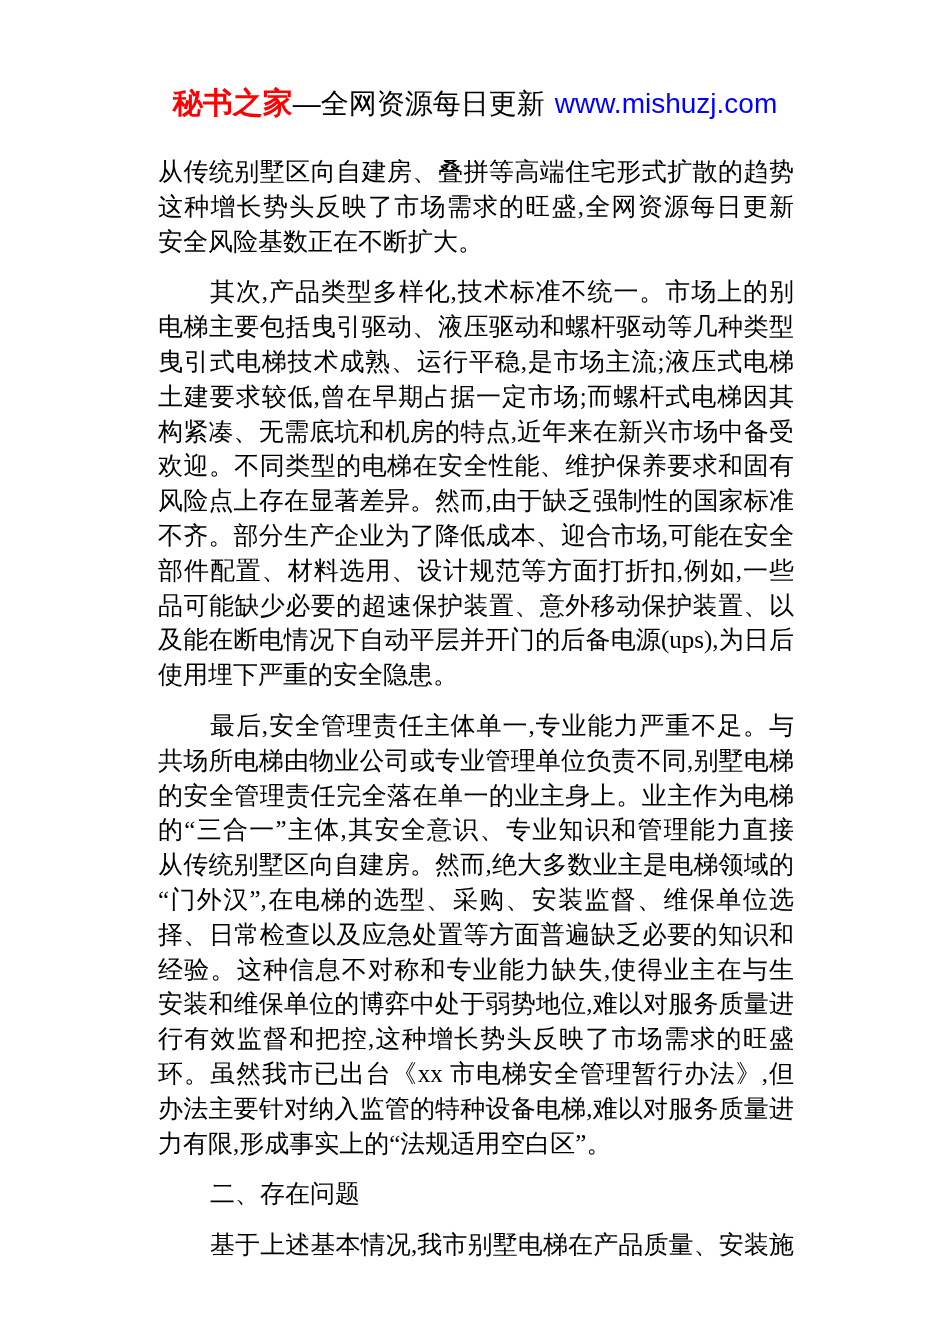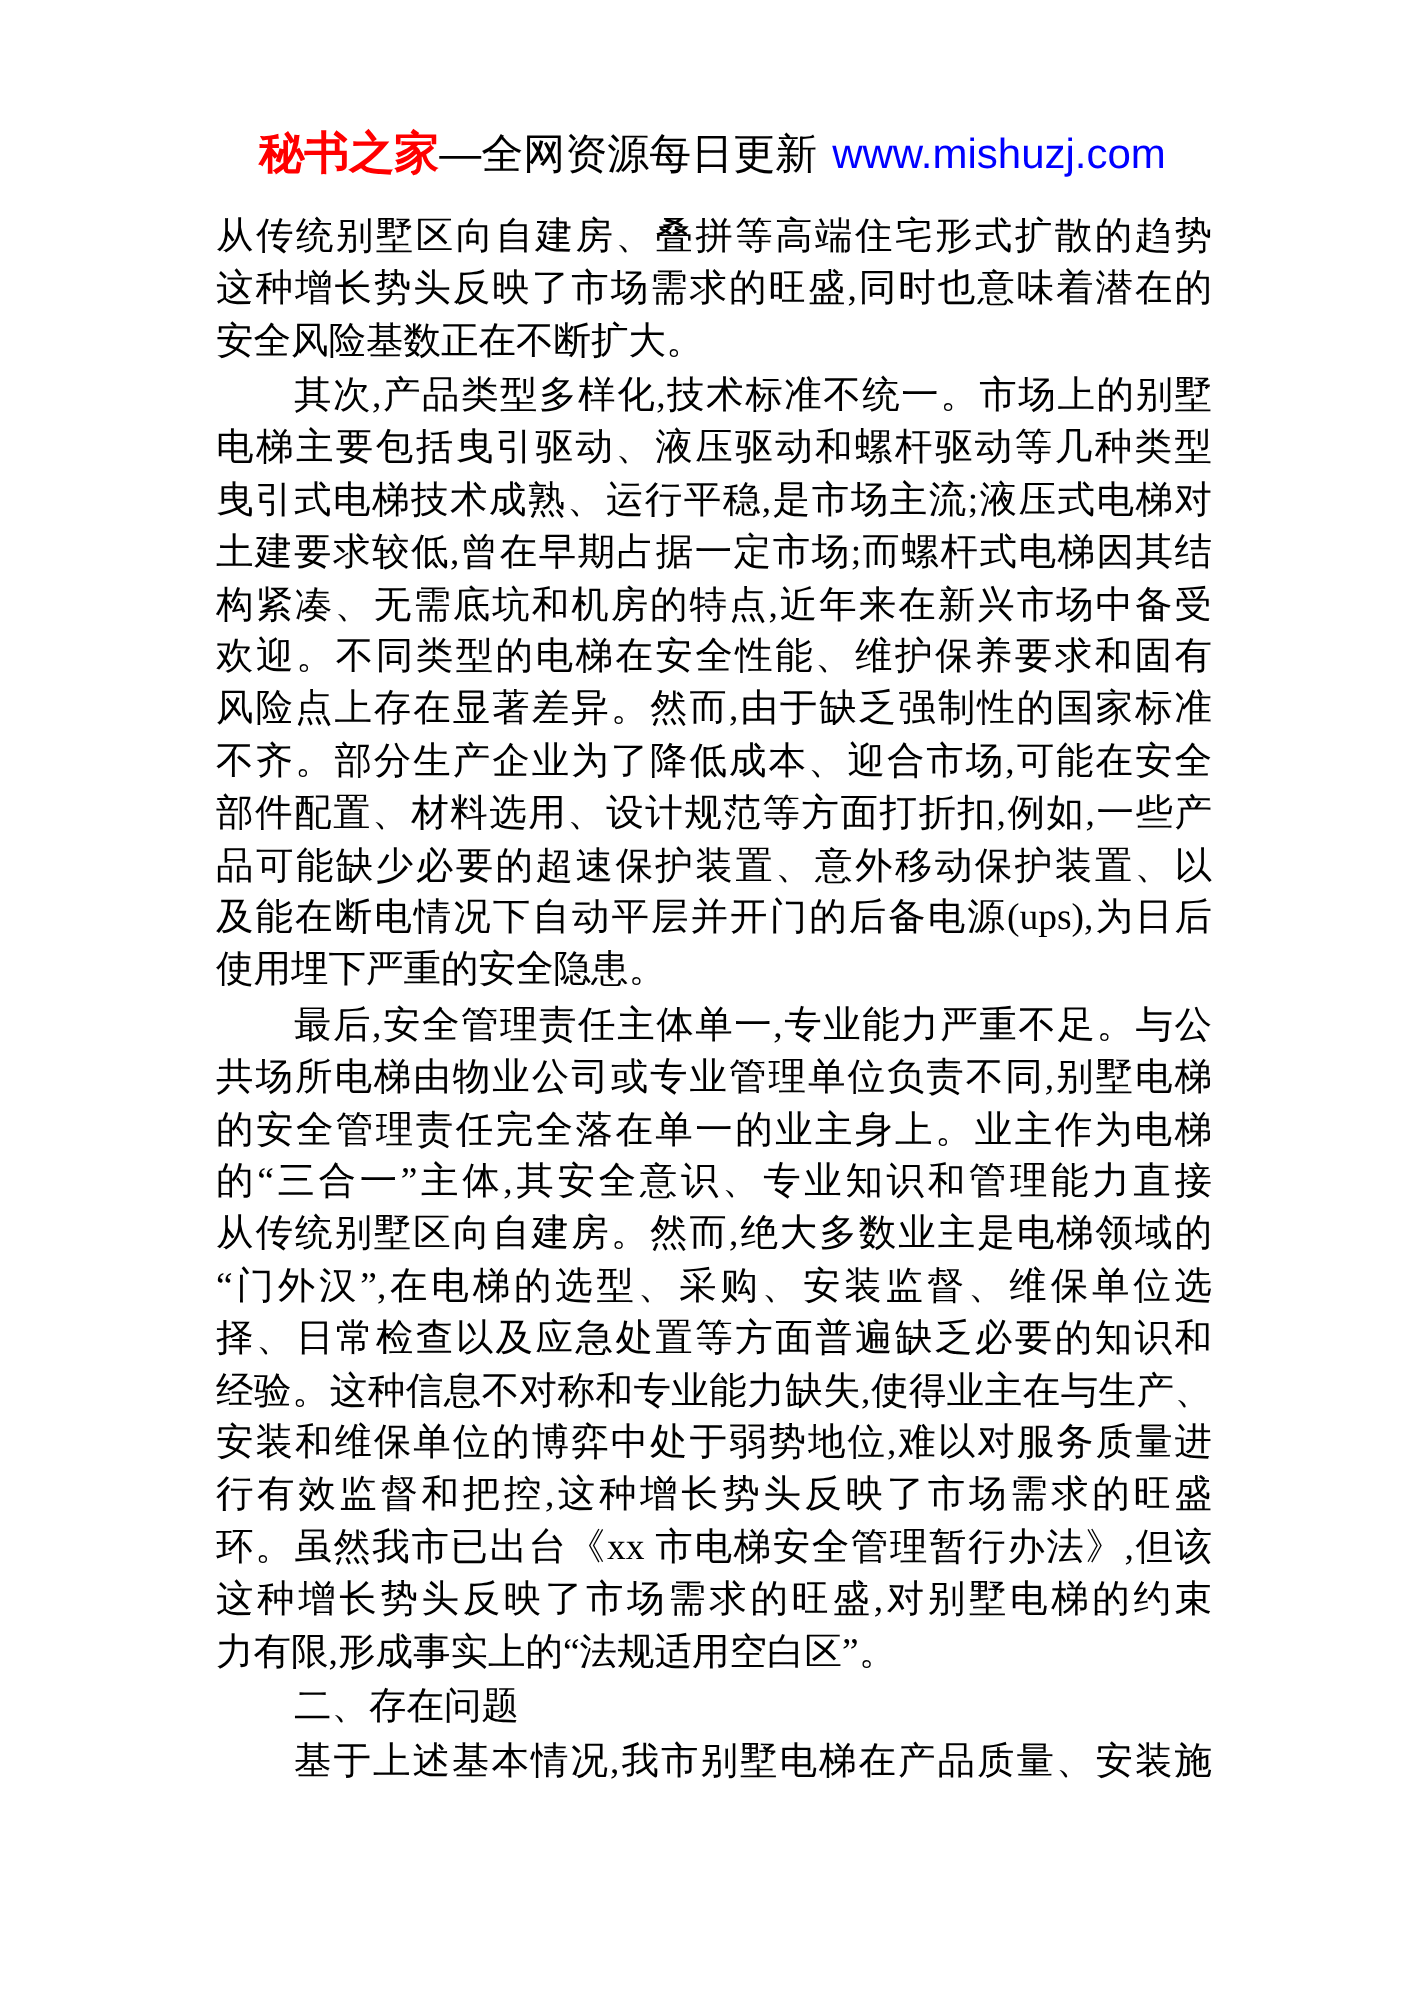--- a/index.html
+++ b/index.html
@@ -44,21 +44,21 @@
   #doc-body {
     position: absolute;
     top: 139px;
     left: 142px;
     width: 668px;
     color: #000000;
     font-size: 25px;
     
     font-family: "Liberation Serif", "DejaVu Serif", serif;
   }
-  .paragraph { margin: 2px; padding: 0; }
+  .paragraph { margin: 16px; padding: 0; }
   .line {
     height: 34.8px;
     line-height: 34.8px;
     text-align: justify;
     text-align-last: justify;
     overflow: hidden;
   }
   .line.noj {
     text-align: center;
     text-align-last: left;
@@ -73,21 +73,21 @@
 <div id="page" style="background: rgb(255, 255, 255);">
 
   <div id="site-header">
     <span class="brand" style="color: rgb(255, 0, 0);">秘书之家</span><span class="tagline" style="color: rgb(0, 0, 0);">—全网资源每日更新</span><span class="url" style="color: rgb(0, 0, 255);">www.mishuzj.com</span>
   </div>
 
   <div id="doc-body" style="color: rgb(0, 0, 0);">
 
   <div class="paragraph">
         <div class="line">从传统别墅区向自建房、叠拼等高端住宅形式扩散的趋势</div>
-        <div class="line">这种增长势头反映了市场需求的旺盛,同时也意味着潜在的</div>
+        <div class="line">这种增长势头反映了市场需求的旺盛,全网资源每日更新</div>
         <div class="line noj">安全风险基数正在不断扩大。</div>
       </div>
       <div class="paragraph">
         <div class="line indent">其次,产品类型多样化,技术标准不统一。市场上的别墅</div>
         <div class="line">电梯主要包括曳引驱动、液压驱动和螺杆驱动等几种类型</div>
         <div class="line">曳引式电梯技术成熟、运行平稳,是市场主流;液压式电梯对</div>
         <div class="line">土建要求较低,曾在早期占据一定市场;而螺杆式电梯因其结</div>
         <div class="line">构紧凑、无需底坑和机房的特点,近年来在新兴市场中备受</div>
         <div class="line">欢迎。不同类型的电梯在安全性能、维护保养要求和固有</div>
         <div class="line">风险点上存在显著差异。然而,由于缺乏强制性的国家标准</div>
@@ -102,21 +102,21 @@
         <div class="line">共场所电梯由物业公司或专业管理单位负责不同,别墅电梯</div>
         <div class="line">的安全管理责任完全落在单一的业主身上。业主作为电梯</div>
         <div class="line">的“三合一”主体,其安全意识、专业知识和管理能力直接</div>
         <div class="line">从传统别墅区向自建房。然而,绝大多数业主是电梯领域的</div>
         <div class="line">“门外汉”,在电梯的选型、采购、安装监督、维保单位选</div>
         <div class="line">择、日常检查以及应急处置等方面普遍缺乏必要的知识和</div>
         <div class="line">经验。这种信息不对称和专业能力缺失,使得业主在与生产、</div>
         <div class="line">安装和维保单位的博弈中处于弱势地位,难以对服务质量进</div>
         <div class="line">行有效监督和把控,这种增长势头反映了市场需求的旺盛</div>
         <div class="line">环。虽然我市已出台《xx 市电梯安全管理暂行办法》,但该</div>
-        <div class="line">这种增长势头反映了市场需求的旺盛,对别墅电梯的约束</div>
+        <div class="line">办法主要针对纳入监管的特种设备电梯,难以对服务质量进</div>
         <div class="line noj">力有限,形成事实上的“法规适用空白区”。</div>
       </div>
       <div class="paragraph">
         <div class="line indent noj">二、存在问题</div>
       </div>
       <div class="paragraph">
         <div class="line indent">基于上述基本情况,我市别墅电梯在产品质量、安装施</div>
       </div>
     </div>
 

